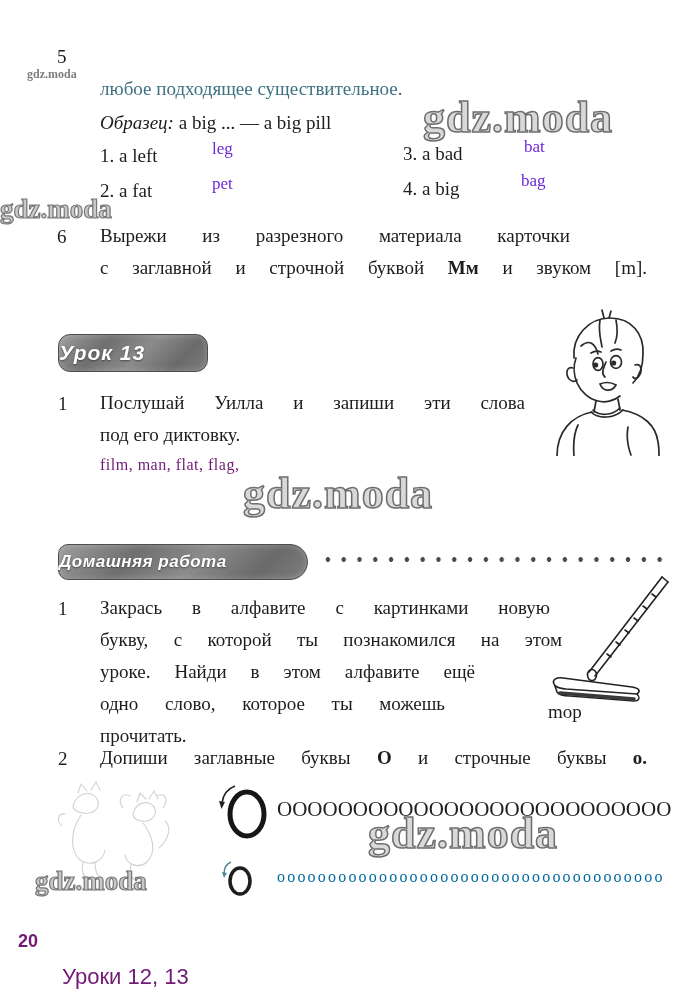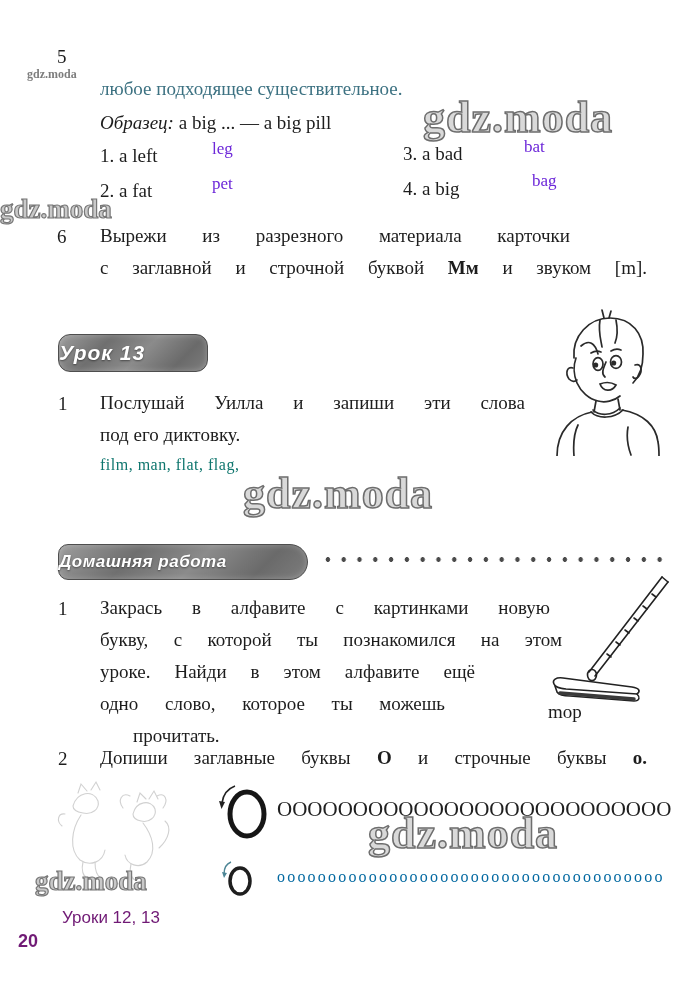--- a/index.html
+++ b/index.html
@@ -11,21 +11,21 @@
     overflow:hidden;
     font-family:"Liberation Serif", serif;
     color:#1d1d1d;
   }
   .abs{position:absolute;}
   .body-text{font-size:19px;line-height:1.1;white-space:nowrap;}
   .just{white-space:normal;text-align:justify;text-align-last:justify;}
   .ex-num{font-size:19px;}
   .answer{font-size:17px;color:#6d28d9;}
   .teal{color:#3d7282;}
-  .ansline{font-size:16px;color:#0f766e;letter-spacing:.5px;}
+  .ansline{font-size:16px;color:#701a75;letter-spacing:.5px;}
   .bold{font-weight:bold;}
   .italic{font-style:italic;}
 
   
   .wm{font-family:"Liberation Serif",serif;font-weight:bold;pointer-events:none;}
   .wm-big{font-size:44px;letter-spacing:1px;color:#d9d9d9;-webkit-text-stroke:1.5px #6e6e6e;}
   .wm-med{font-size:27px;color:#c9c9c9;-webkit-text-stroke:1.2px #777;}
   .wm-small{font-size:12px;color:#7d7d7d;}
 
   
@@ -74,21 +74,21 @@
   <div class="abs wm wm-big" style="left:423px;top:92px;">gdz.moda</div>
 
   <div class="abs body-text" style="left:100px;top:146px;">1. a left</div>
   <div class="abs answer" style="left:212px;top:139px;">leg</div>
   <div class="abs body-text" style="left:403px;top:144px;">3. a bad</div>
   <div class="abs answer" style="left:524px;top:137px;">bat</div>
 
   <div class="abs body-text" style="left:100px;top:181px;">2. a fat</div>
   <div class="abs answer" style="left:212px;top:174px;">pet</div>
   <div class="abs body-text" style="left:403px;top:179px;">4. a big</div>
-  <div class="abs answer" style="left:521px;top:171px;margin-left:11px;">bag</div>
+  <div class="abs answer" style="left:521px;top:171px;">bag</div>
 
   <div class="abs wm wm-med" style="left:0px;top:194px;">gdz.moda</div>
 
   <div class="abs ex-num" style="left:57px;top:226px;">6</div>
   <div class="abs body-text just" style="left:100px;top:226px;width:470px;">Вырежи из разрезного материала карточки</div>
   <div class="abs body-text just" style="left:100px;top:258px;width:547px;">
     <span>с заглавной и строчной буквой</span>
     <span class="bold">Мм</span>
     <span>и звуком [m].</span>
   </div>
@@ -137,21 +137,21 @@
   <div class="abs pill pill-hw" style="left:58px;top:544px;">
     <span>Домашняя работа</span>
   </div>
   <div class="abs dots-row" style="left:320px;top:556px;"></div>
 
   <div class="abs ex-num" style="left:58px;top:598px;">1</div>
   <div class="abs body-text just" style="left:100px;top:598px;width:450px;">Закрась в алфавите с картинками новую</div>
   <div class="abs body-text just" style="left:100px;top:630px;width:462px;">букву, с которой ты познакомился на этом</div>
   <div class="abs body-text just" style="left:100px;top:662px;width:375px;">уроке. Найди в этом алфавите ещё</div>
   <div class="abs body-text just" style="left:100px;top:694px;width:345px;">одно слово, которое ты можешь</div>
-  <div class="abs body-text" style="left:100px;top:726px;margin-left:33px;">прочитать.</div>
+  <div class="abs body-text" style="left:100px;top:726px;">прочитать.</div>
 
   <div class="abs" style="left:540px;top:572px;">
     <svg width="145" height="135" viewBox="0 0 145 135" fill="none" stroke="#222" stroke-width="1.6" stroke-linecap="round">
       <path d="M122,5 L49,100"></path>
       <path d="M128,10 L55,104"></path>
       <path d="M122,5 L128,10"></path>
       <path d="M112,22 L116,25"></path>
         <path d="M103,34 L107,37"></path>
         <path d="M94,46 L98,49"></path>
       <path d="M85,58 L89,61"></path>
@@ -208,15 +208,15 @@
   <div class="abs" style="left:222px;top:858px;">
     <svg width="34" height="40" viewBox="0 0 34 40" fill="none">
       <ellipse cx="18" cy="23" rx="10" ry="13" stroke="#1e1e1e" stroke-width="3.5"></ellipse>
       <path d="M9,4 C4,6 2,10 2,16" stroke="#4d8696" stroke-width="1.4" fill="none"></path>
       <polygon points="0,14 5,15 2,20" fill="#4d8696"></polygon>
     </svg>
   </div>
   <div class="abs o-row-small" style="left:277px;top:868px;">oooooooooooooooooooooooooooooooooooooo</div>
 
   <div class="abs footer" style="left:18px;top:931px;font-size:18px;font-weight:bold;">20</div>
-  <div class="abs footer" style="left:62px;top:908px;font-size:17px;">Уроки 12, 13</div>
+  <div class="abs footer" style="left:62px;top:964px;font-size:22px;">Уроки 12, 13</div>
 
 </div>
 
 </body></html>

